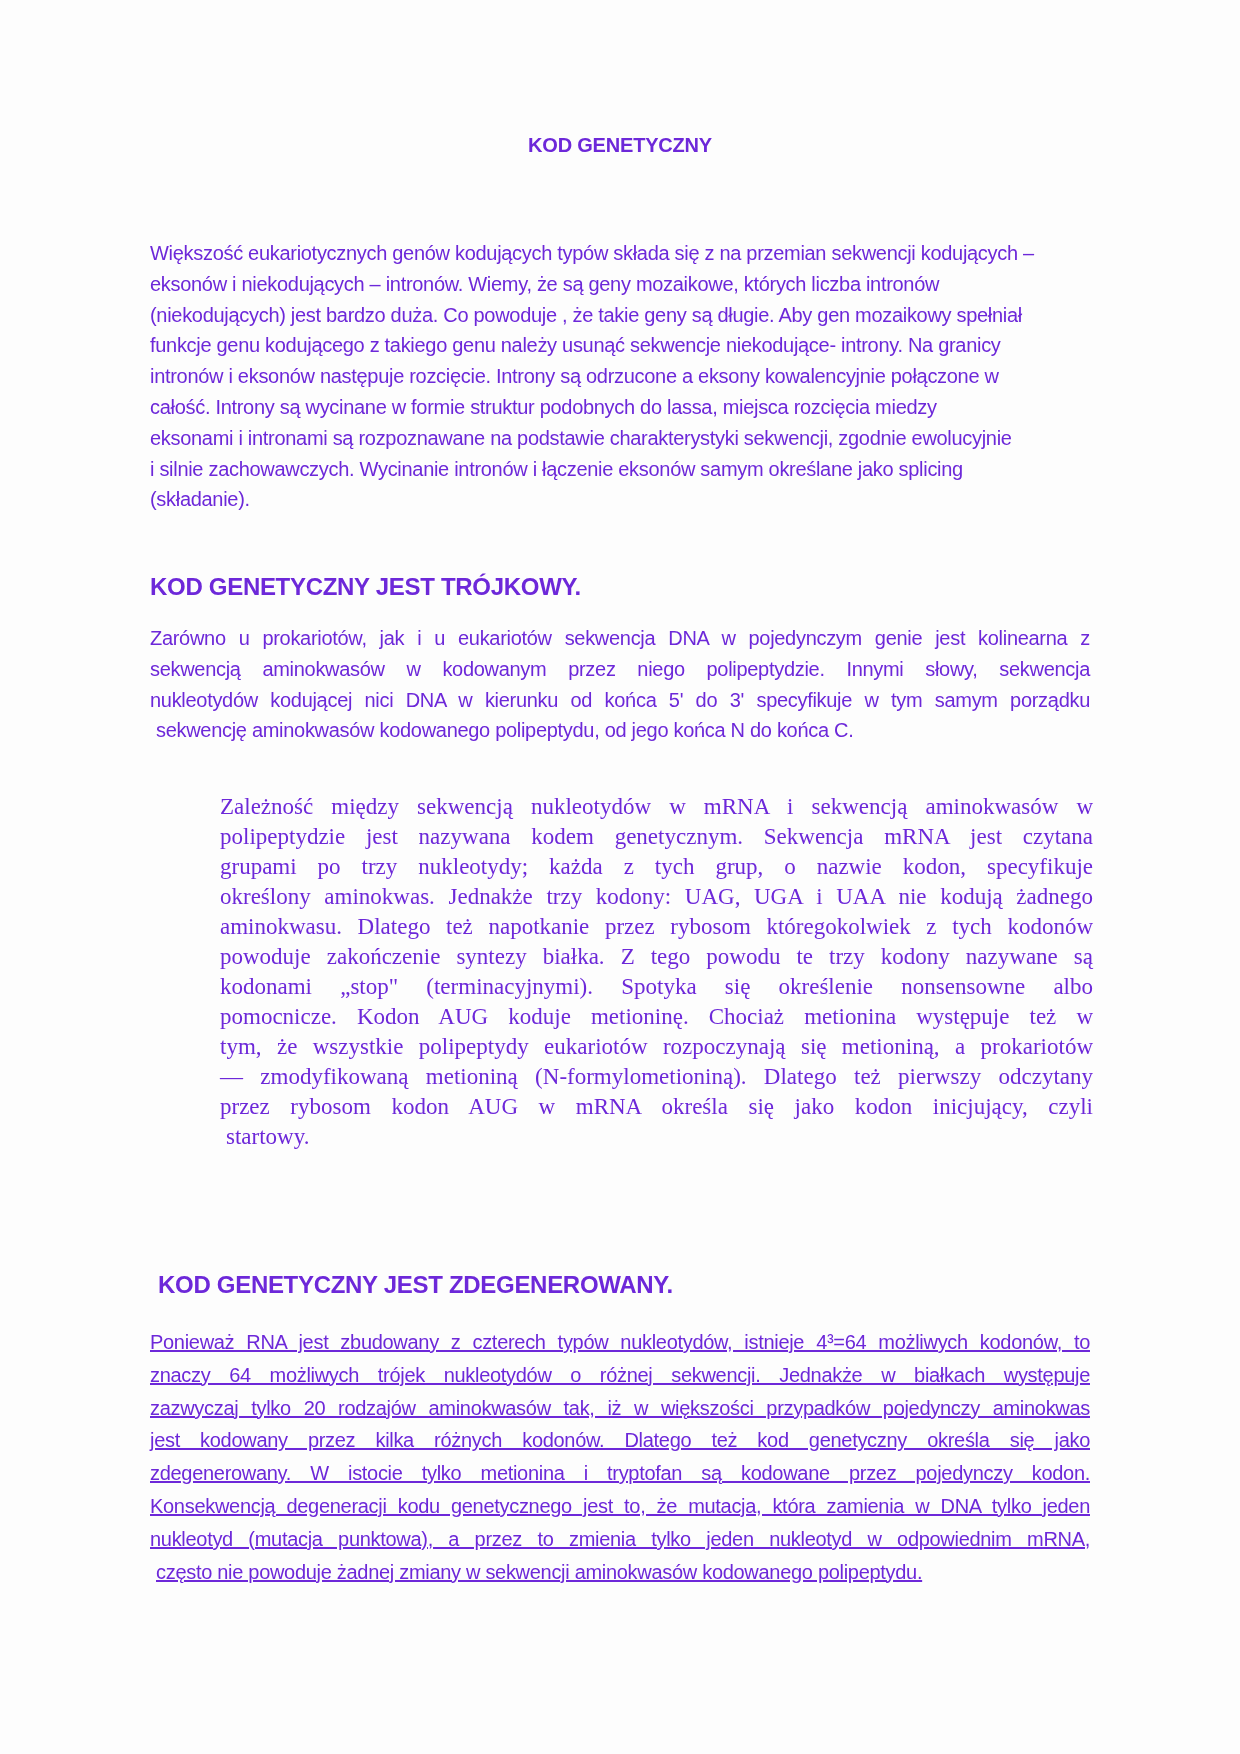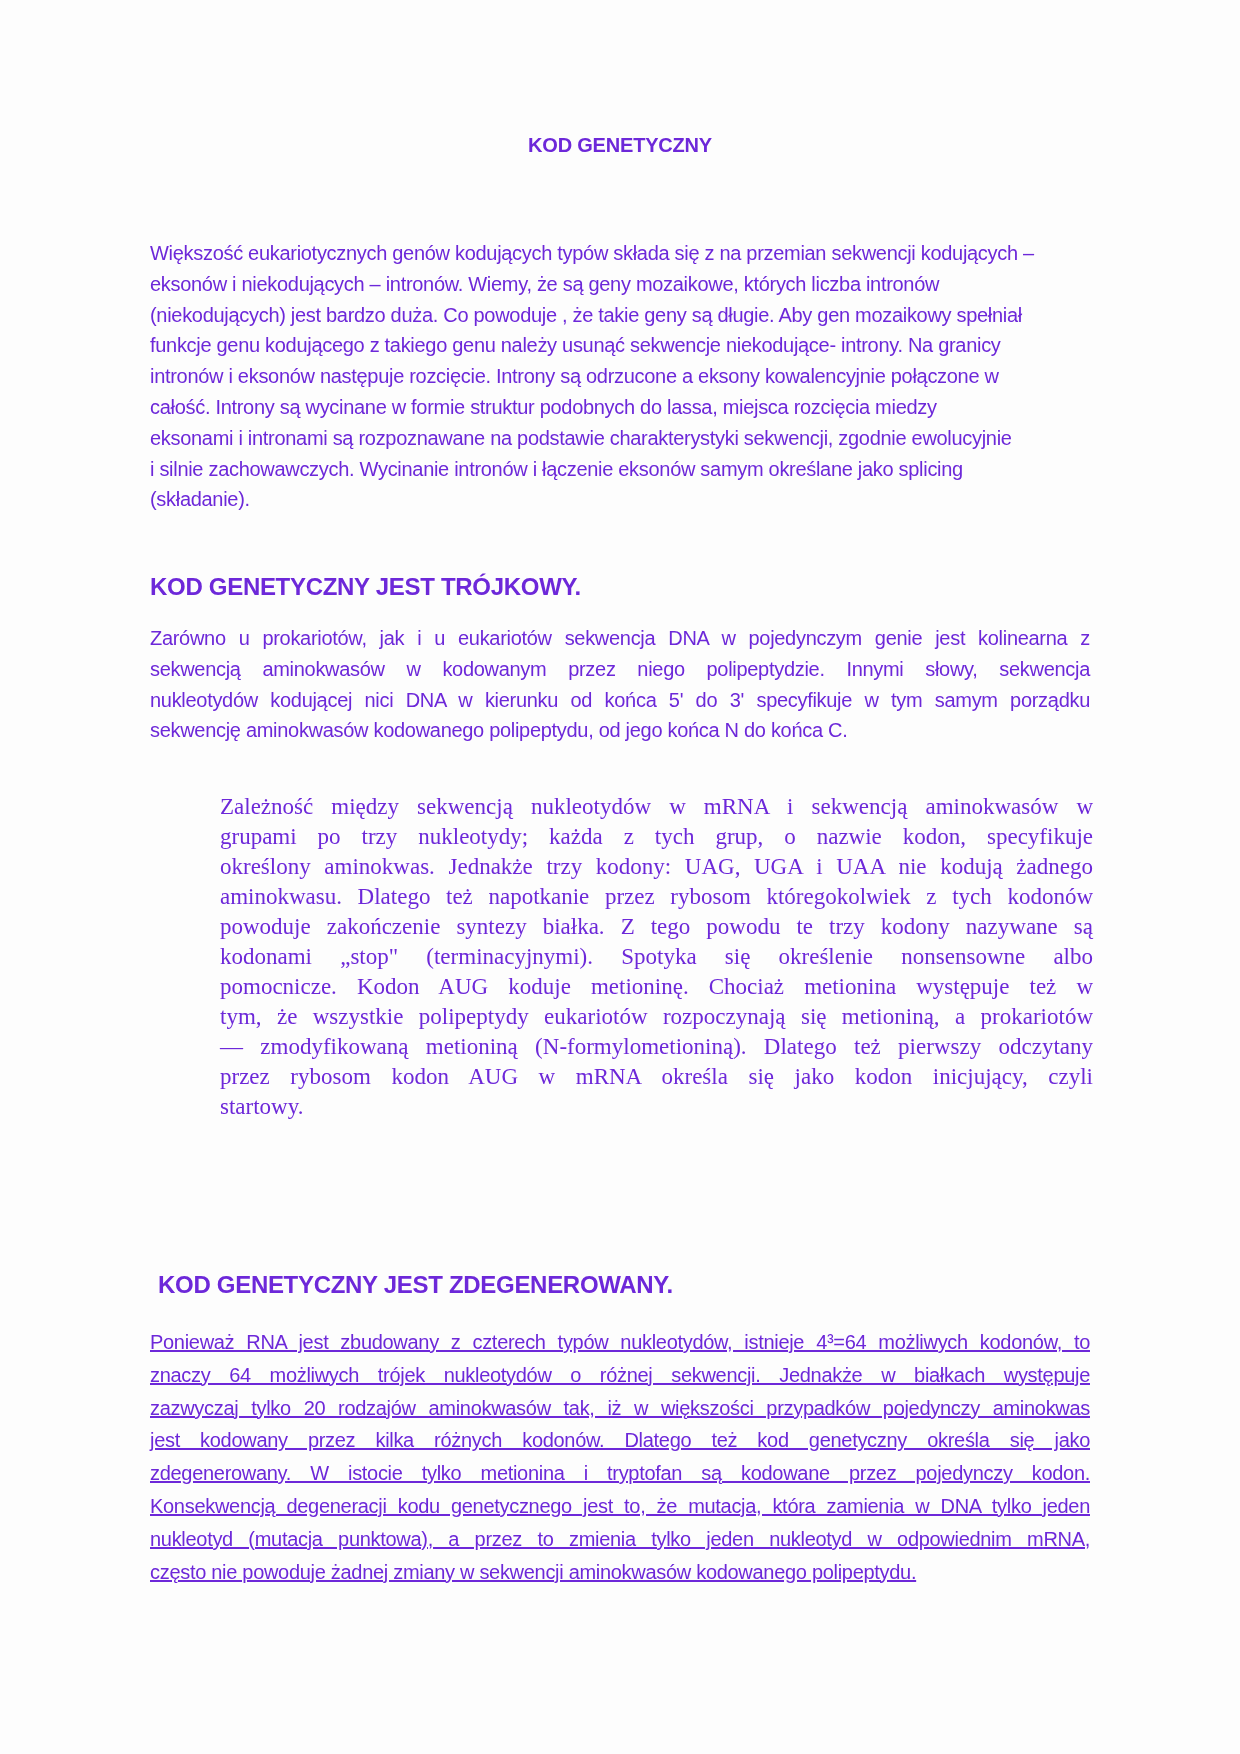--- a/index.html
+++ b/index.html
@@ -37,21 +37,21 @@
   .serif{
     top:792px;left:220px;width:873px;
     font-family:"Liberation Serif",serif;
     font-size:23px;
     line-height:30px;
   }
   .h3{top:1271px;left:158px;}
   .p5{top:1326px;left:150px;width:940px;line-height:32.8px;text-decoration:underline;}
   .line{min-height:1em;}
   .justified .line{text-align:justify;text-align-last:justify;}
-  .justified .line:last-child{text-align:justify;text-align-last:left;}
+  .justified .line:last-child{text-align:justify;text-align-last:left;margin-left:6px;}
 </style>
 </head>
 <body>
 
 <div class="page">
 
   <div class="block doc-title">KOD GENETYCZNY</div>
 
   <div class="block sans p1">
       <div class="line">Większość eukariotycznych genów kodujących typów składa się z na przemian sekwencji kodujących –</div>
@@ -69,20 +69,21 @@
 
   <div class="block sans p2 justified">
       <div class="line">Zarówno u prokariotów, jak i u eukariotów sekwencja DNA w pojedynczym genie jest kolinearna z</div>
       <div class="line">sekwencją aminokwasów w kodowanym przez niego polipeptydzie. Innymi słowy, sekwencja</div>
       <div class="line">nukleotydów kodującej nici DNA w kierunku od końca 5' do 3' specyfikuje w tym samym porządku</div>
       <div class="line">sekwencję aminokwasów kodowanego polipeptydu, od jego końca N do końca C.</div>
     </div>
 
   <div class="block serif justified">
       <div class="line">Zależność między sekwencją nukleotydów w mRNA i sekwencją aminokwasów w</div>
+      <div class="line">polipeptydzie jest nazywana kodem genetycznym. Sekwencja mRNA jest czytana</div>
       <div class="line">grupami po trzy nukleotydy; każda z tych grup, o nazwie kodon, specyfikuje</div>
       <div class="line">określony aminokwas. Jednakże trzy kodony: UAG, UGA i UAA nie kodują żadnego</div>
       <div class="line">aminokwasu. Dlatego też napotkanie przez rybosom któregokolwiek z tych kodonów</div>
       <div class="line">powoduje zakończenie syntezy białka. Z tego powodu te trzy kodony nazywane są</div>
       <div class="line">kodonami „stop" (terminacyjnymi). Spotyka się określenie nonsensowne albo</div>
       <div class="line">pomocnicze. Kodon AUG koduje metioninę. Chociaż metionina występuje też w</div>
       <div class="line">tym, że wszystkie polipeptydy eukariotów rozpoczynają się metioniną, a prokariotów</div>
       <div class="line">— zmodyfikowaną metioniną (N-formylometioniną). Dlatego też pierwszy odczytany</div>
       <div class="line">przez rybosom kodon AUG w mRNA określa się jako kodon inicjujący, czyli</div>
       <div class="line">startowy.</div>

